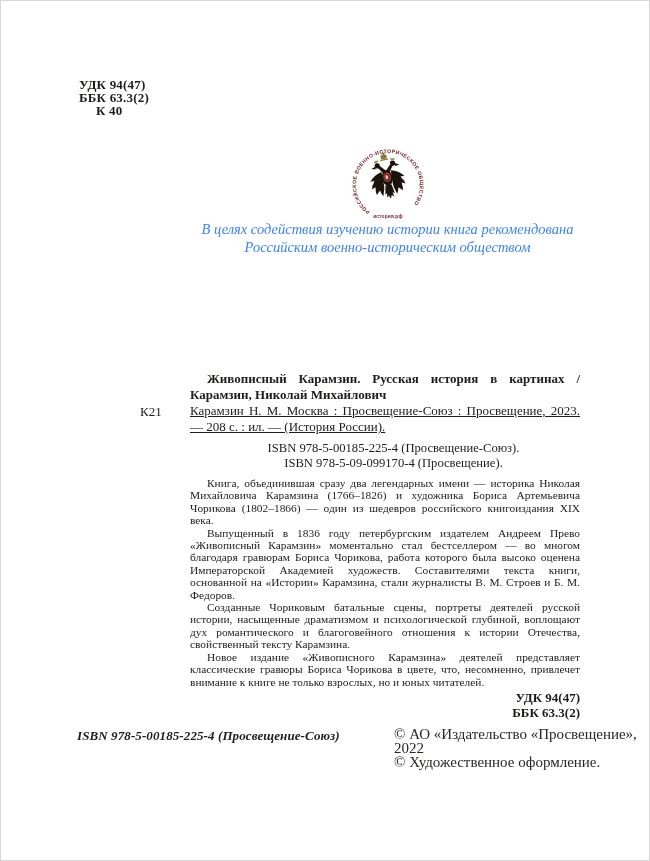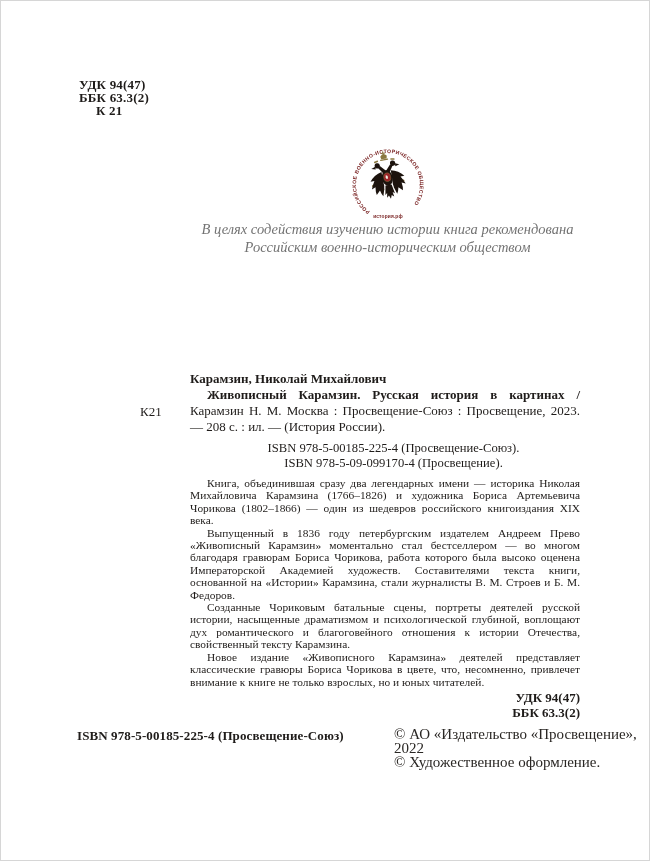--- a/index.html
+++ b/index.html
@@ -14,51 +14,51 @@
   #top-codes .indent{padding-left:17px;}
 
   
   #emblem{position:absolute;left:349px;top:146px;width:78px;height:78px;}
   #emblem svg{display:block;}
   .ring{font-family:"Liberation Sans","DejaVu Sans",sans-serif;font-weight:bold;font-size:6.6px;letter-spacing:.5px;}
   .site{font-family:"Liberation Sans","DejaVu Sans",sans-serif;font-weight:bold;font-size:6.2px;letter-spacing:.2px;}
 
   
   #recommendation{position:absolute;left:130px;top:220px;width:515px;text-align:center;
-    font-style:italic;font-size:14.5px;line-height:18px;color:#737373;}
+    font-style:italic;font-size:14.5px;line-height:18px;color:#3b82f6;}
 
   
   #catalog{position:absolute;left:140px;top:371px;width:440px;font-size:13px;line-height:16px;}
   #catalog .col{margin-left:50px;}
   .author{font-weight:bold;}
   .title-just{font-weight:bold;text-align:justify;text-align-last:justify;text-indent:17px;}
-  .imprint-row{position:relative;}
+  .imprint-row{position:relative;text-decoration:underline;}
   .code{position:absolute;left:0;top:1px;}
   .imprint{text-align:justify;}
   .isbns{margin-top:6px;font-size:12.6px;line-height:15px;text-align:center;}
   .isbns div{text-indent:17px;}
   .annotation{margin-top:6px;font-size:11.4px;line-height:12.4px;text-align:justify;hyphens:auto;}
   .annotation p{margin:0;text-indent:17px;}
   .udk-right{margin-top:2px;text-align:right;font-weight:bold;font-size:13px;line-height:15.5px;}
 
   
-  .f-isbn{position:absolute;left:77px;top:728px;font-weight:bold;font-size:13px;line-height:16.5px;letter-spacing:.1px;}
+  .f-isbn{position:absolute;left:77px;top:728px;font-weight:bold;font-size:13px;line-height:16.5px;letter-spacing:.1px;font-style:italic;}
   .f-copy{position:absolute;left:394px;top:728px;font-size:15px;line-height:13.8px;color:#2a2724;}
   .f-copy .ind{padding-left:14px;}
 </style>
 </head>
 <body>
 
 <div id="page">
   <div class="scan-border"></div>
 
   <div id="top-codes">
     <div>УДК 94(47)</div>
     <div>ББК 63.3(2)</div>
-    <div class="indent">К 21</div>
+    <div class="indent">К 40</div>
   </div>
 
   <div id="emblem">
     <svg viewBox="0 0 100 100" width="78" height="78" aria-hidden="true">
       <defs>
         <path id="ringPath" d="M23.6,81.4 A41,41 0 1 1 76.4,18.6 A41,41 0 1 1 23.6,81.4" fill="none"></path>
       </defs>
       <g transform="rotate(-6 50 50)">
         <text class="ring" fill="#7a2424">
           <textPath href="#ringPath" startOffset="0">РОССИЙСКОЕ ВОЕННО-ИСТОРИЧЕСКОЕ ОБЩЕСТВО</textPath>
@@ -98,22 +98,22 @@
       <text x="50" y="92" text-anchor="middle" class="site" fill="#7a2424">история.рф</text>
     </svg>
   </div>
 
   <div id="recommendation">
     <div>В целях содействия изучению истории книга рекомендована</div>
     <div>Российским военно-историческим обществом</div>
   </div>
 
   <div id="catalog">
+    <div class="col title-just">Живописный Карамзин. Русская история в картинах /</div>
     <div class="col author">Карамзин, Николай Михайлович</div>
-    <div class="col title-just">Живописный Карамзин. Русская история в картинах /</div>
     <div class="imprint-row">
       <span class="code">К21</span>
       <div class="col imprint">Карамзин Н. М.  Москва : Просвещение-Союз : Просвещение, 2023. — 208 с. : ил. — (История России).</div>
     </div>
     <div class="col isbns">
       <div>ISBN 978-5-00185-225-4 (Просвещение-Союз).</div>
       <div>ISBN 978-5-09-099170-4 (Просвещение).</div>
     </div>
     <div class="col annotation">
       <p>Книга, объединившая сразу два легендарных имени — историка Николая Михайловича Карамзина (1766–1826) и художника Бориса Артемьевича Чорикова (1802–1866) — один из шедевров российского книгоиздания XIX века.</p>

